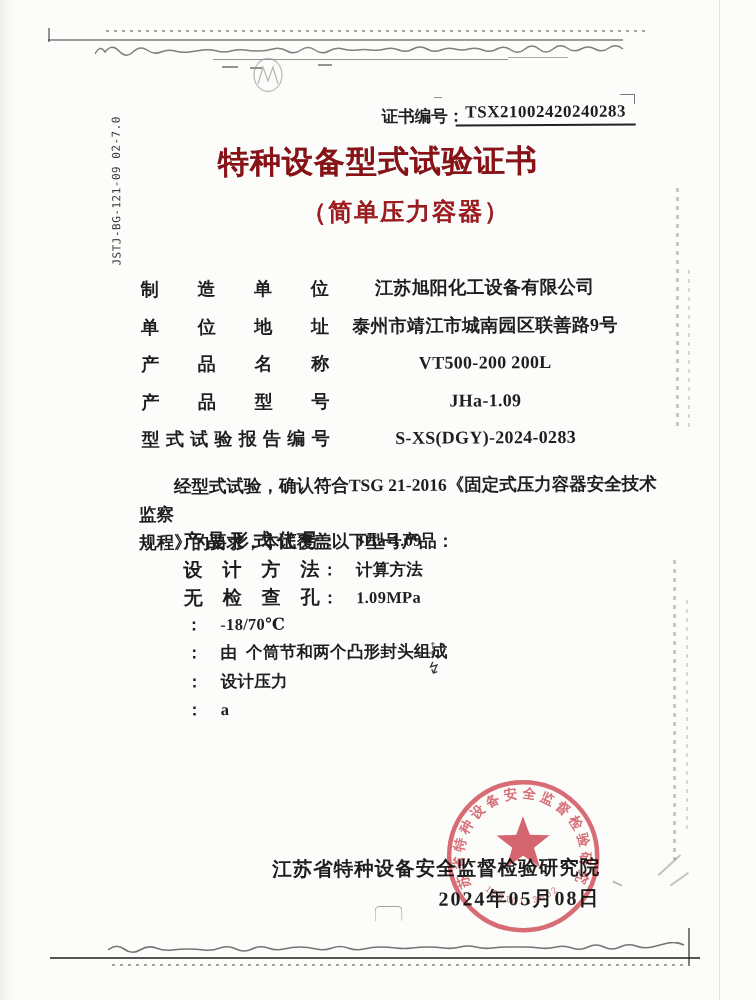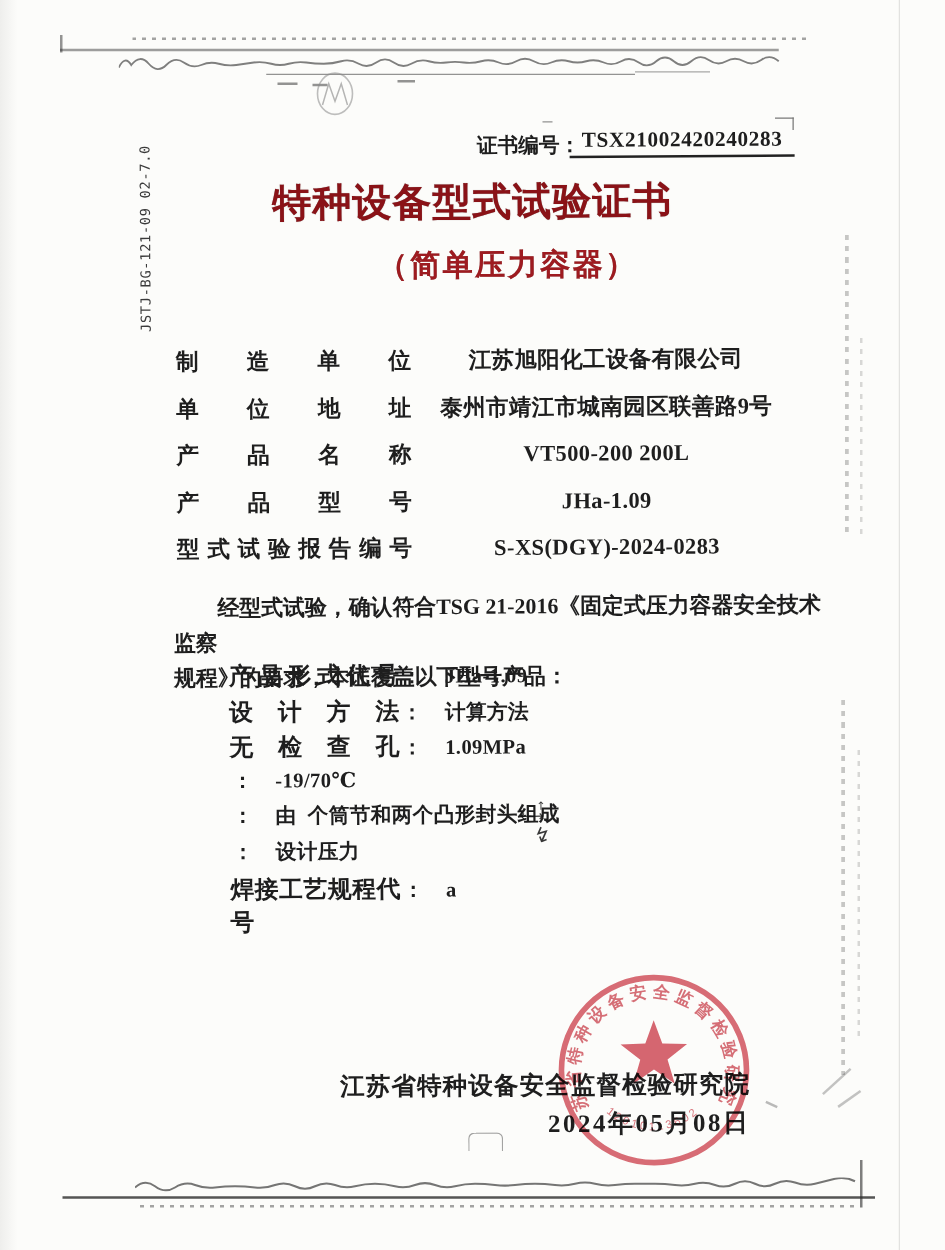--- a/index.html
+++ b/index.html
@@ -123,32 +123,31 @@
         <span class="s-colon">：</span>
       <span class="s-value">计算方法</span>
     </div>
     <div class="abs s-row" style="top:584px;">
       <span class="s-label">无检查孔</span>
         <span class="s-colon">：</span>
       <span class="s-value">1.09MPa</span>
     </div>
     <div class="abs s-row" style="top:612.5px;">
         <span class="s-colon">：</span>
-      <span class="s-value">-19/70℃</span>
+      <span class="s-value">-18/70℃</span>
     </div>
     <div class="abs s-row" style="top:641px;">
         <span class="s-colon">：</span>
       <span class="s-value">由  个筒节和两个凸形封头组成</span>
     </div>
     <div class="abs s-row" style="top:669.5px;">
         <span class="s-colon">：</span>
       <span class="s-value">设计压力</span>
     </div>
     <div class="abs s-row" style="top:698px;">
-      <span class="s-label">焊接工艺规程代号</span>
         <span class="s-colon">：</span>
       <span class="s-value">a</span>
     </div>
 
     <span class="abs cursor-glyph" style="left:415px;top:646px;font-size:12px;opacity:.85;letter-spacing:-1px;">←→</span>
     <span class="abs cursor-glyph" style="left:428px;top:641px;font-size:9px;opacity:.85;">↑</span>
     <span class="abs cursor-glyph" style="left:426px;top:659px;font-size:16px;opacity:.85;transform:rotate(14deg);">↯</span>
 
     <div class="abs issuer">江苏省特种设备安全监督检验研究院</div>
     <div class="abs issue-date">2024年05月08日</div>

